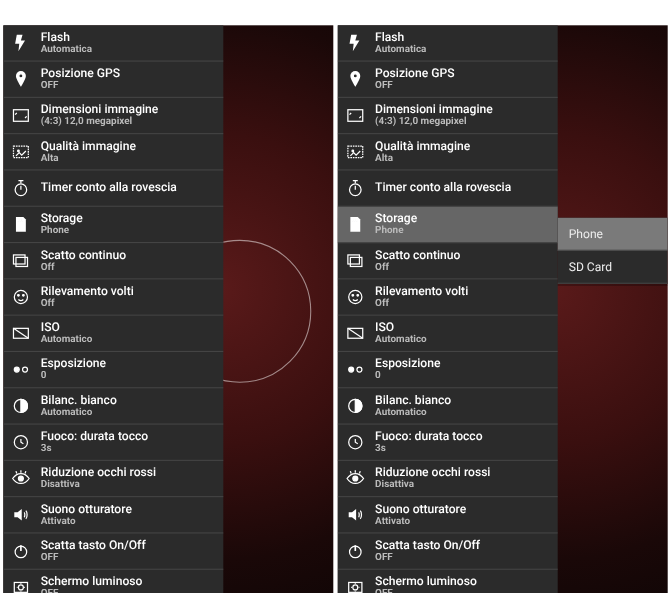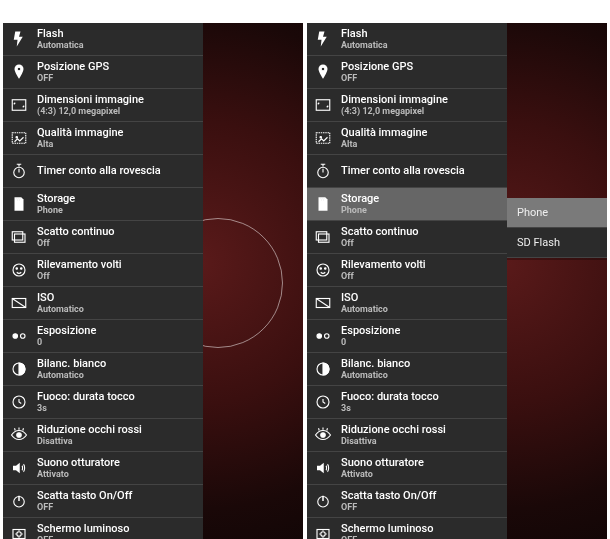--- a/index.html
+++ b/index.html
@@ -432,16 +432,16 @@
           </span>
         </div>
         <div class="item">
           <span class="txt">
             <span class="title">Saturazione</span>
           </span>
         </div>
       </div>
     <div class="popup" id="popup">
         <div class="opt sel">Phone</div>
-        <div class="opt">SD Flash</div>
+        <div class="opt">SD Card</div>
       </div>
   </div>
 </div>
 
 </body></html>

